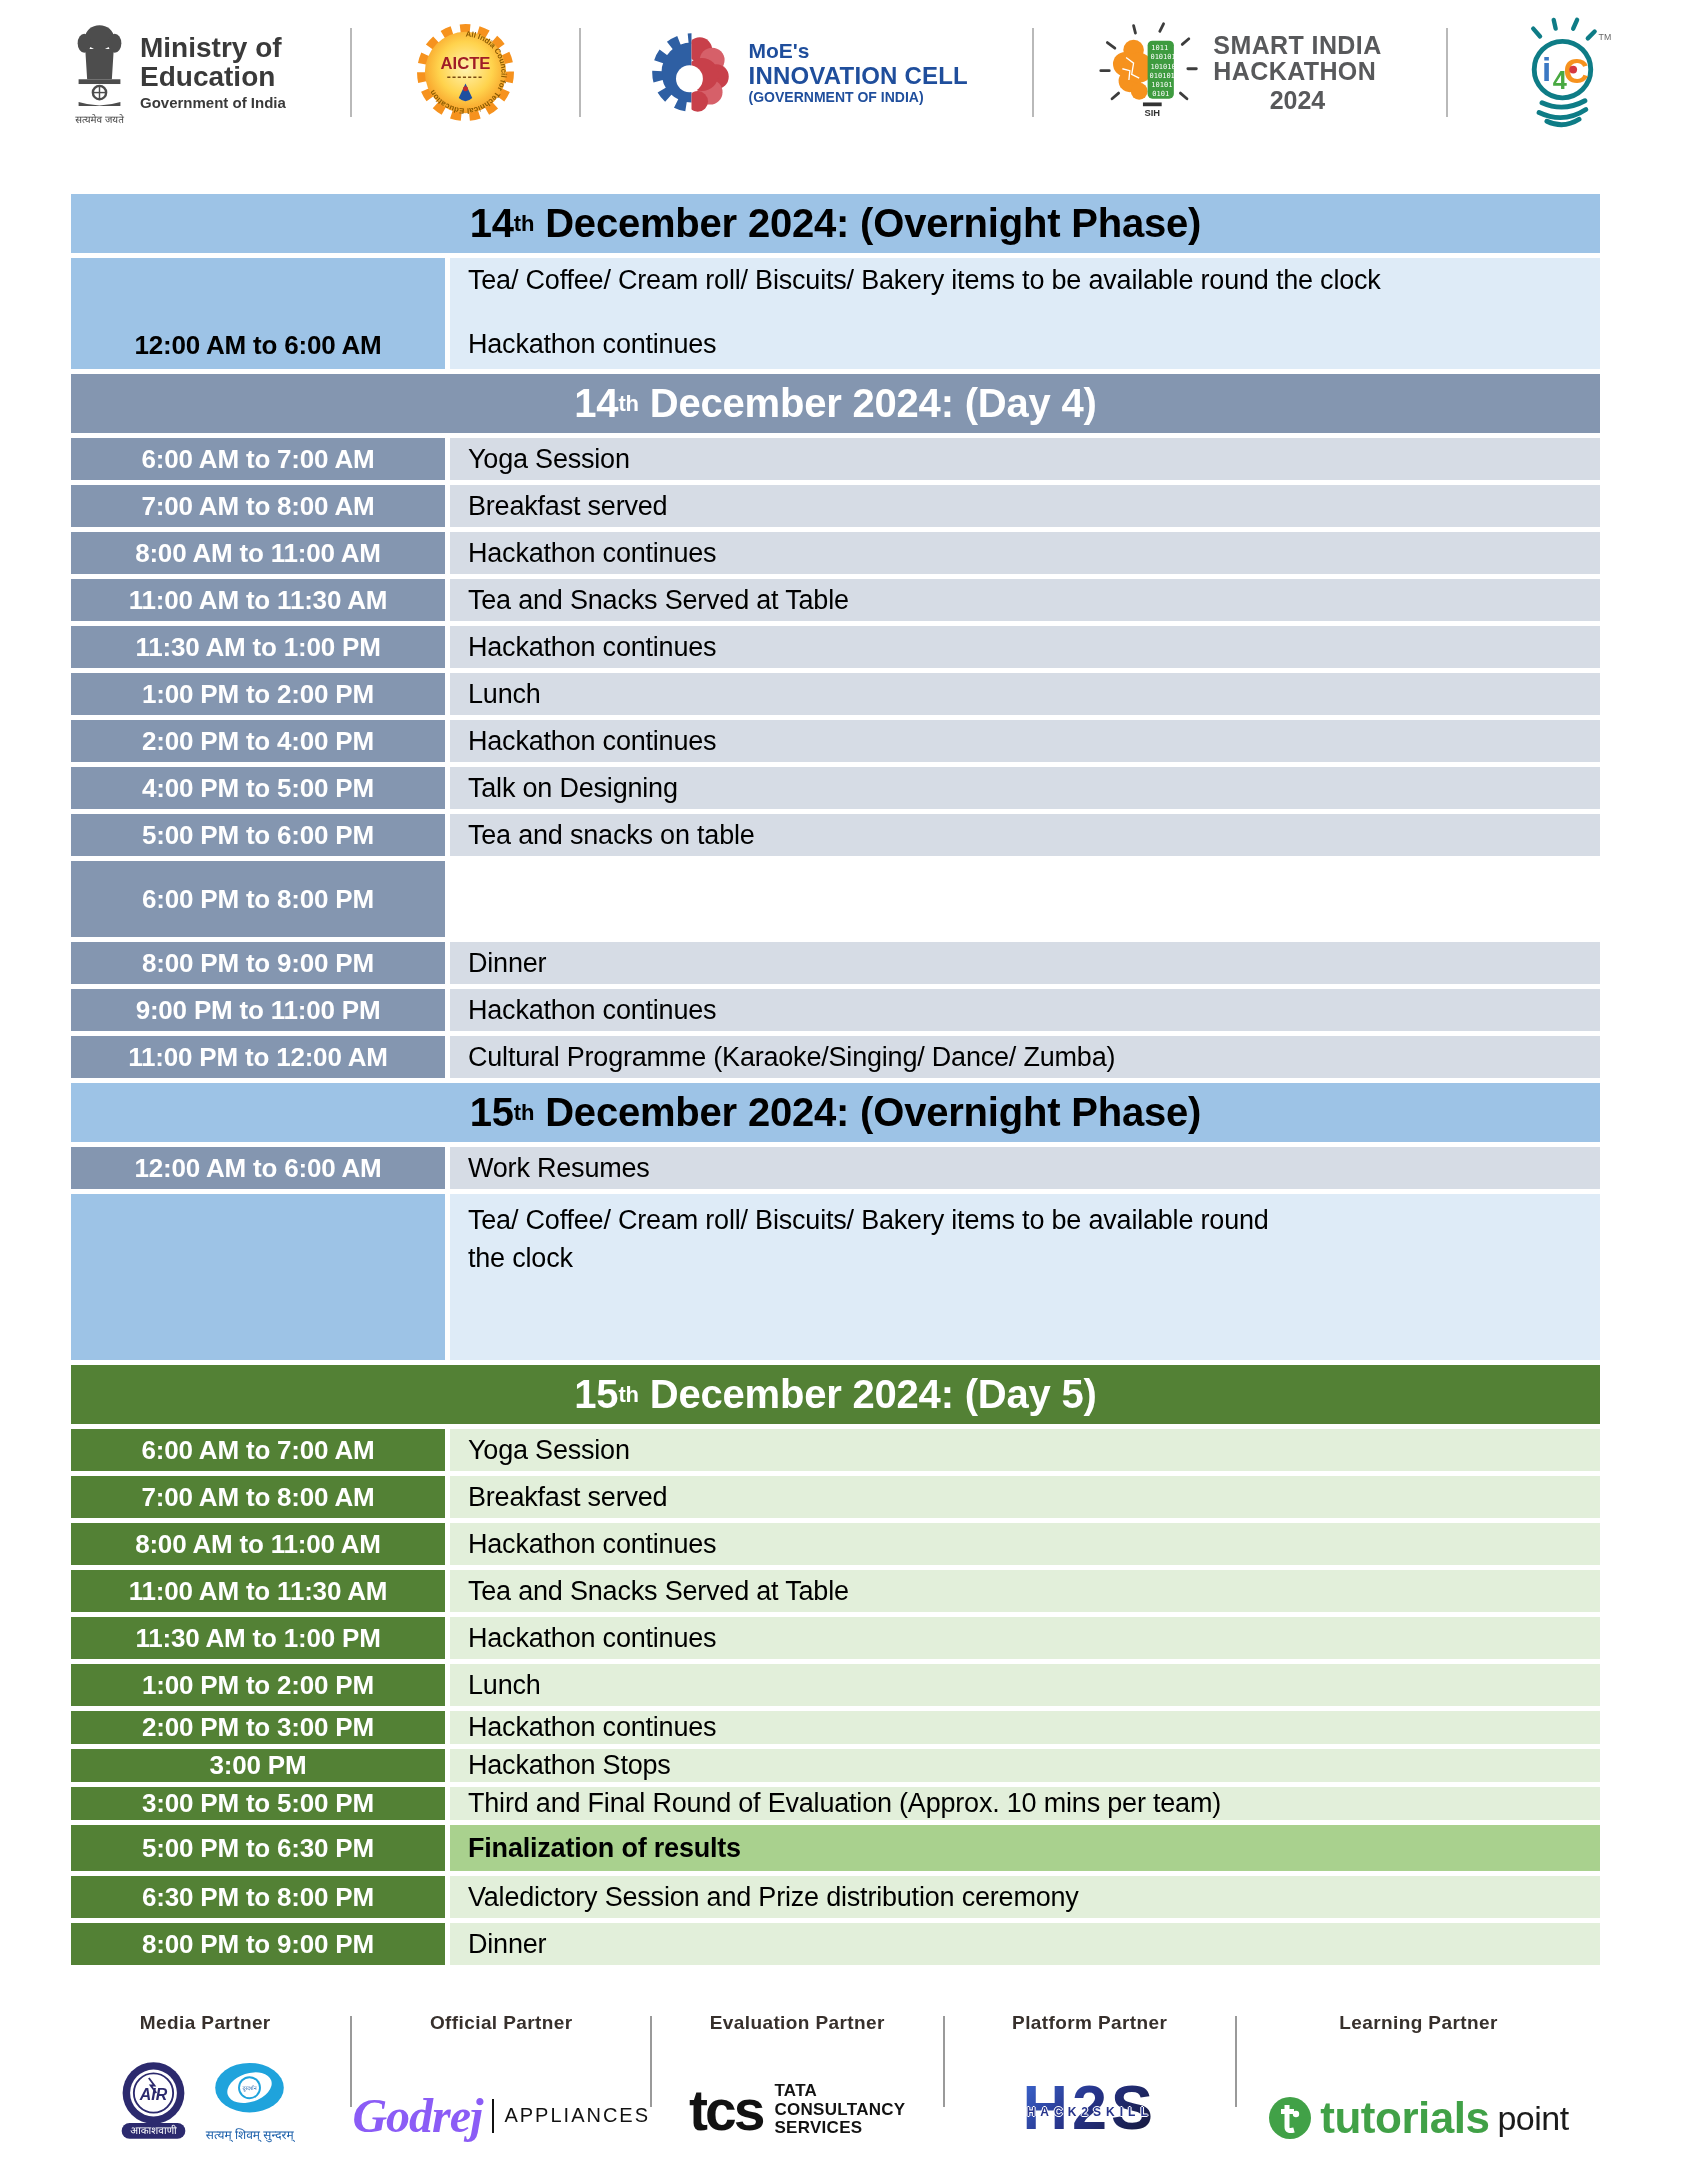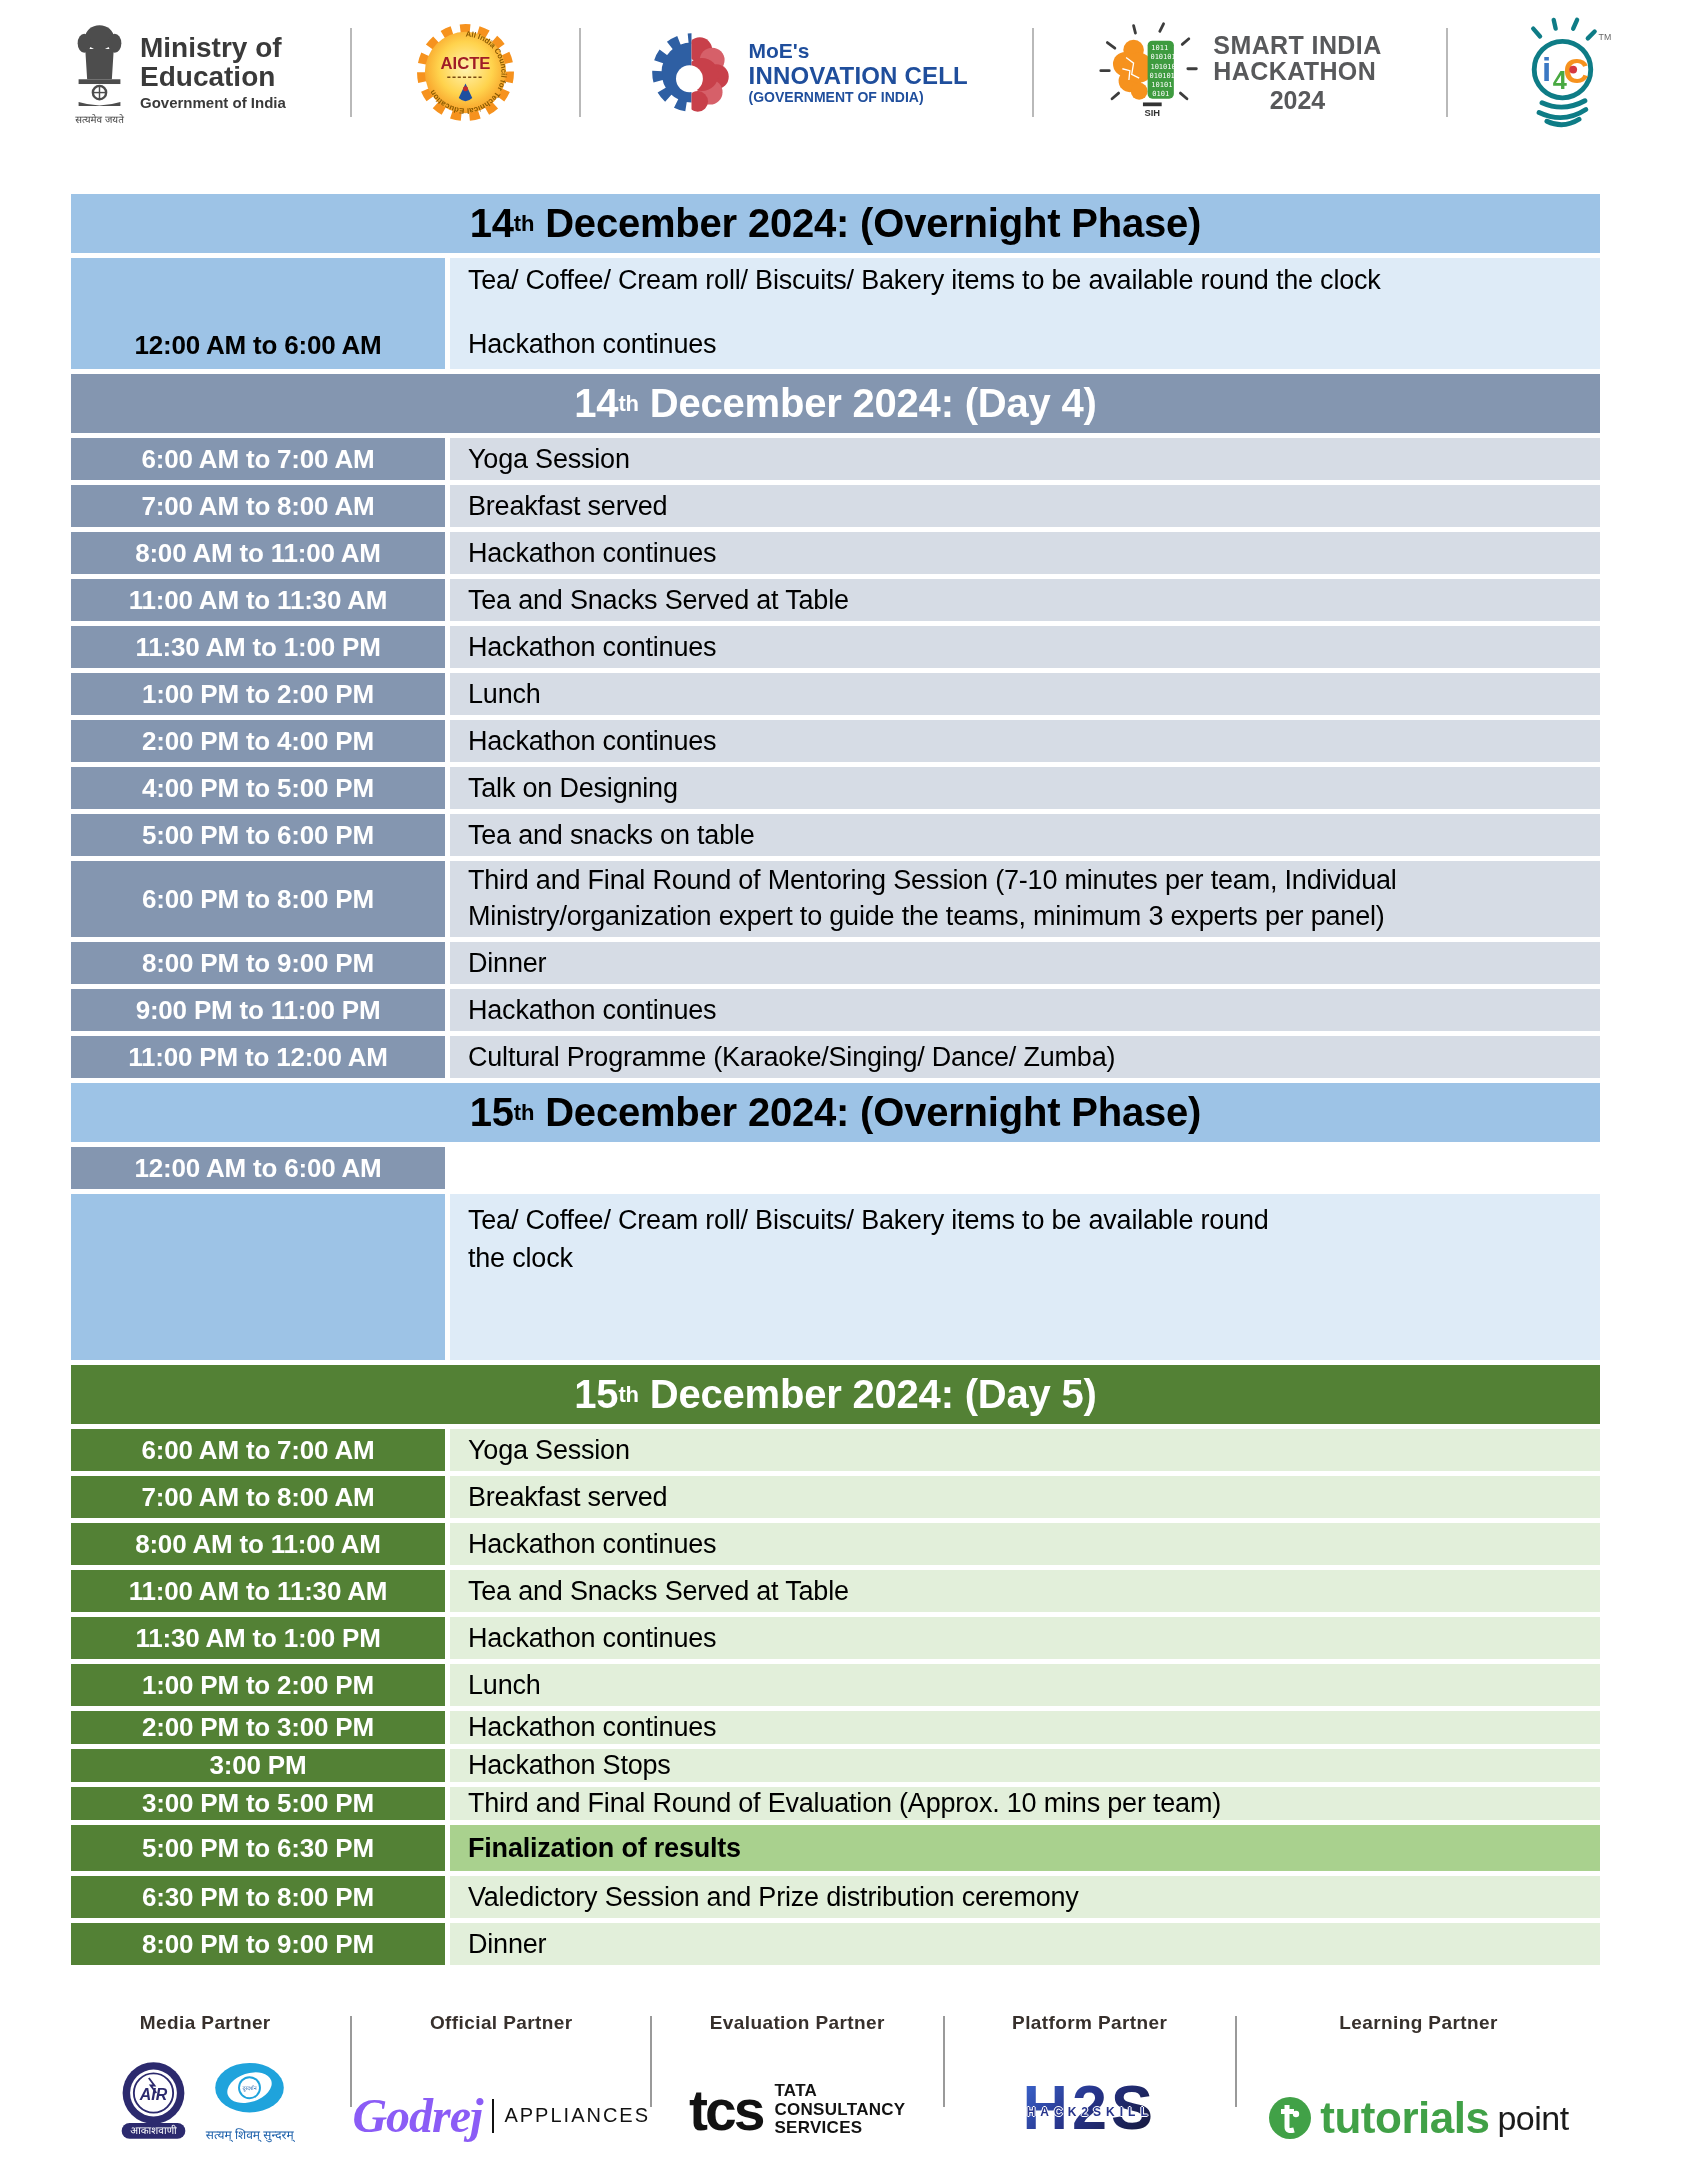--- a/index.html
+++ b/index.html
@@ -301,21 +301,20 @@
           <div class="row">
             <div class="time-cell">4:00 PM to 5:00 PM</div>
             <div class="activity-cell">Talk on Designing</div>
           </div>
           <div class="row">
             <div class="time-cell">5:00 PM to 6:00 PM</div>
             <div class="activity-cell">Tea and snacks on table</div>
           </div>
           <div class="row kind-twoline">
             <div class="time-cell">6:00 PM to 8:00 PM</div>
-            <div class="activity-cell">Third and Final Round of Mentoring Session (7-10 minutes per team, Individual Ministry/organization expert to guide the teams, minimum 3 experts per panel)</div>
           </div>
           <div class="row">
             <div class="time-cell">8:00 PM to 9:00 PM</div>
             <div class="activity-cell">Dinner</div>
           </div>
           <div class="row">
             <div class="time-cell">9:00 PM to 11:00 PM</div>
             <div class="activity-cell">Hackathon continues</div>
           </div>
           <div class="row">
@@ -327,20 +326,21 @@
 
     <div class="section theme-blue">
       <div class="section-header">
           <span>15</span>
           <sup>th</sup>
           <span class="pre"> December 2024: (Overnight Phase)</span>
         </div>
       <div class="rows">
           <div class="row rowtheme-slate">
             <div class="time-cell">12:00 AM to 6:00 AM</div>
+            <div class="activity-cell">Work Resumes</div>
           </div>
           <div class="row kind-topstack">
             <div class="time-cell"></div>
             <div class="activity-cell">
               <div class="line">Tea/ Coffee/ Cream roll/ Biscuits/ Bakery items to be available round</div>
               <div class="line">the clock</div>
             </div>
           </div>
         </div>
     </div>

